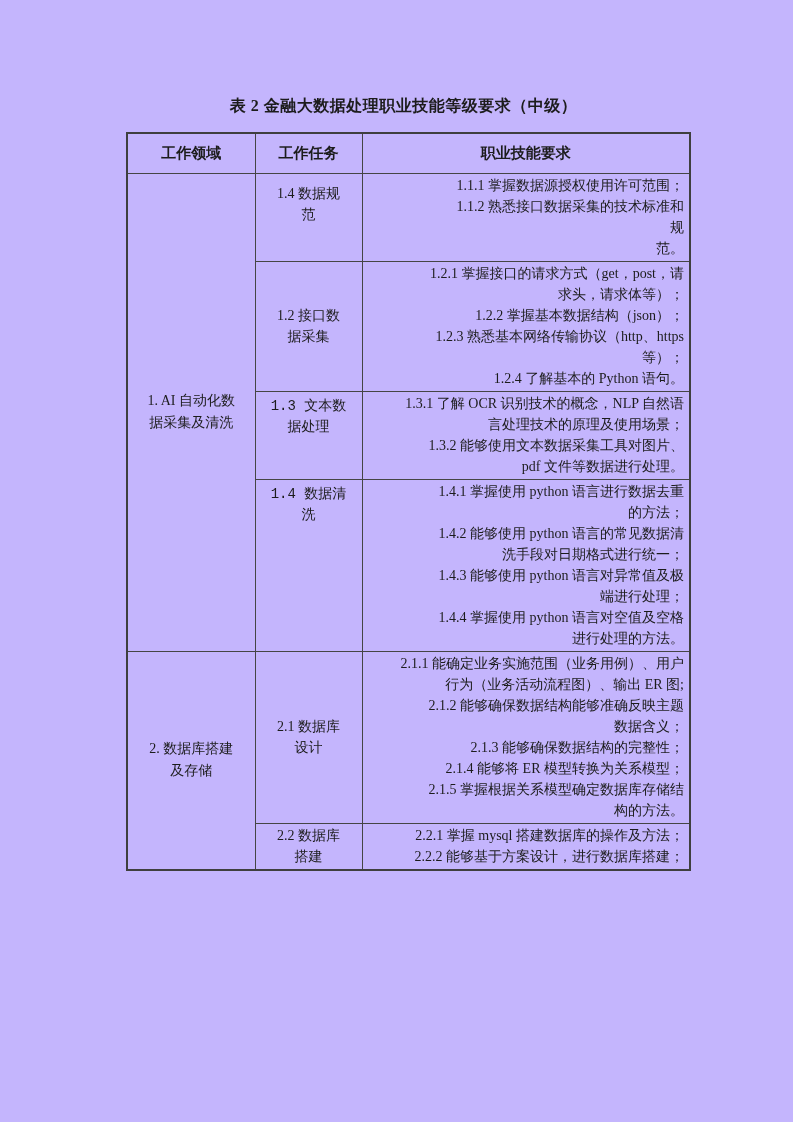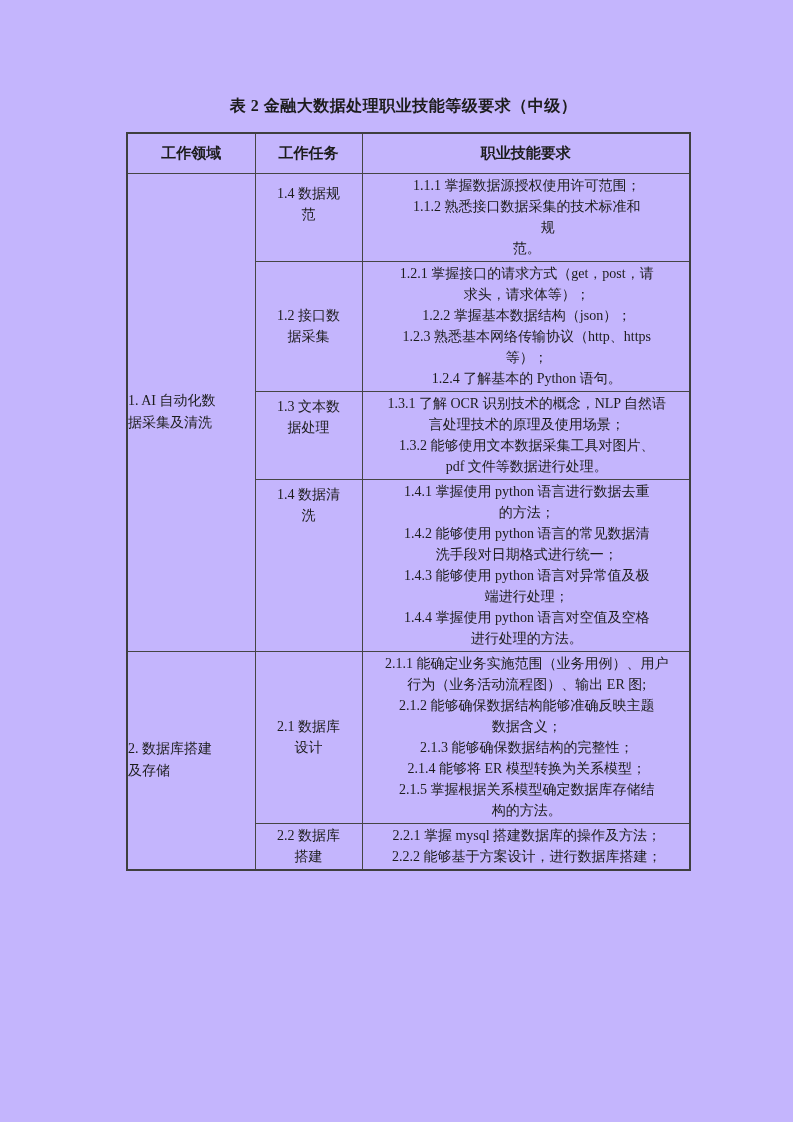--- a/index.html
+++ b/index.html
@@ -46,35 +46,35 @@
     line-height: 20px;
   }
   tr.h-40  { height: 40px; }
   tr.h-85  { height: 85px; }
   tr.h-125 { height: 125px; }
   tr.h-81  { height: 81px; }
   tr.h-171 { height: 171px; }
   tr.h-169 { height: 169px; }
   tr.h-41  { height: 40px; margin-top: 48px; }
   .area-cell {
-    text-align: left;
+    text-align: center;
     vertical-align: middle;
     white-space: pre-line;
     line-height: 22px;
   }
   .task-cell {
     text-align: center;
     white-space: pre-line;
     line-height: 21.5px;
   }
   .va-mid { vertical-align: middle; }
-  .va-top { vertical-align: top; padding-top: 4px !important; }
+  .va-top { vertical-align: top; padding-top: 4px !important; font-family: Liberation Mono, monospace; }
   .va-top-lg { vertical-align: top; padding-top: 9px !important; }
   .skill-cell {
-    text-align: center;
+    text-align: right;
     vertical-align: top;
     white-space: pre-line;
     line-height: 21px;
     padding: 1px 5px 2px 7px !important;
   }
 </style>
 </head>
 <body>
 
 <div class="page">

